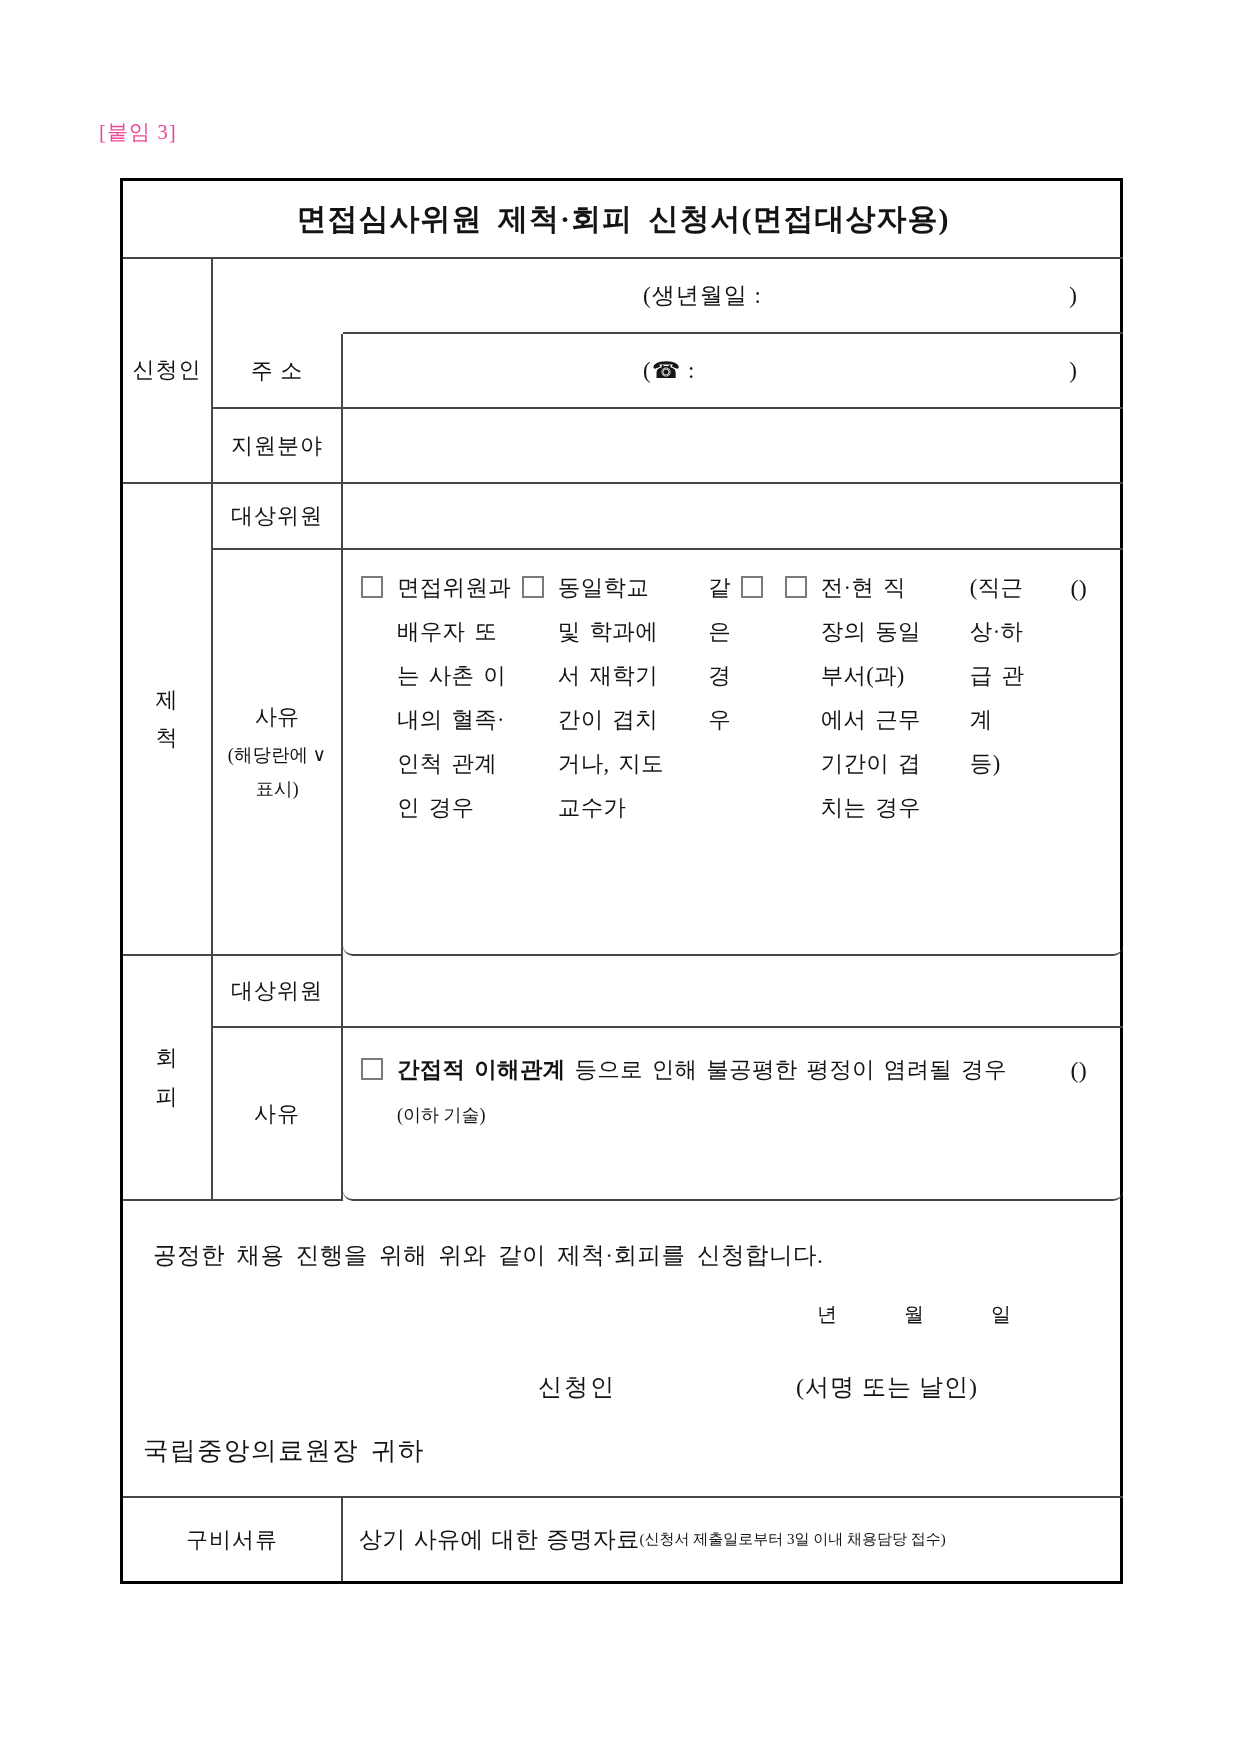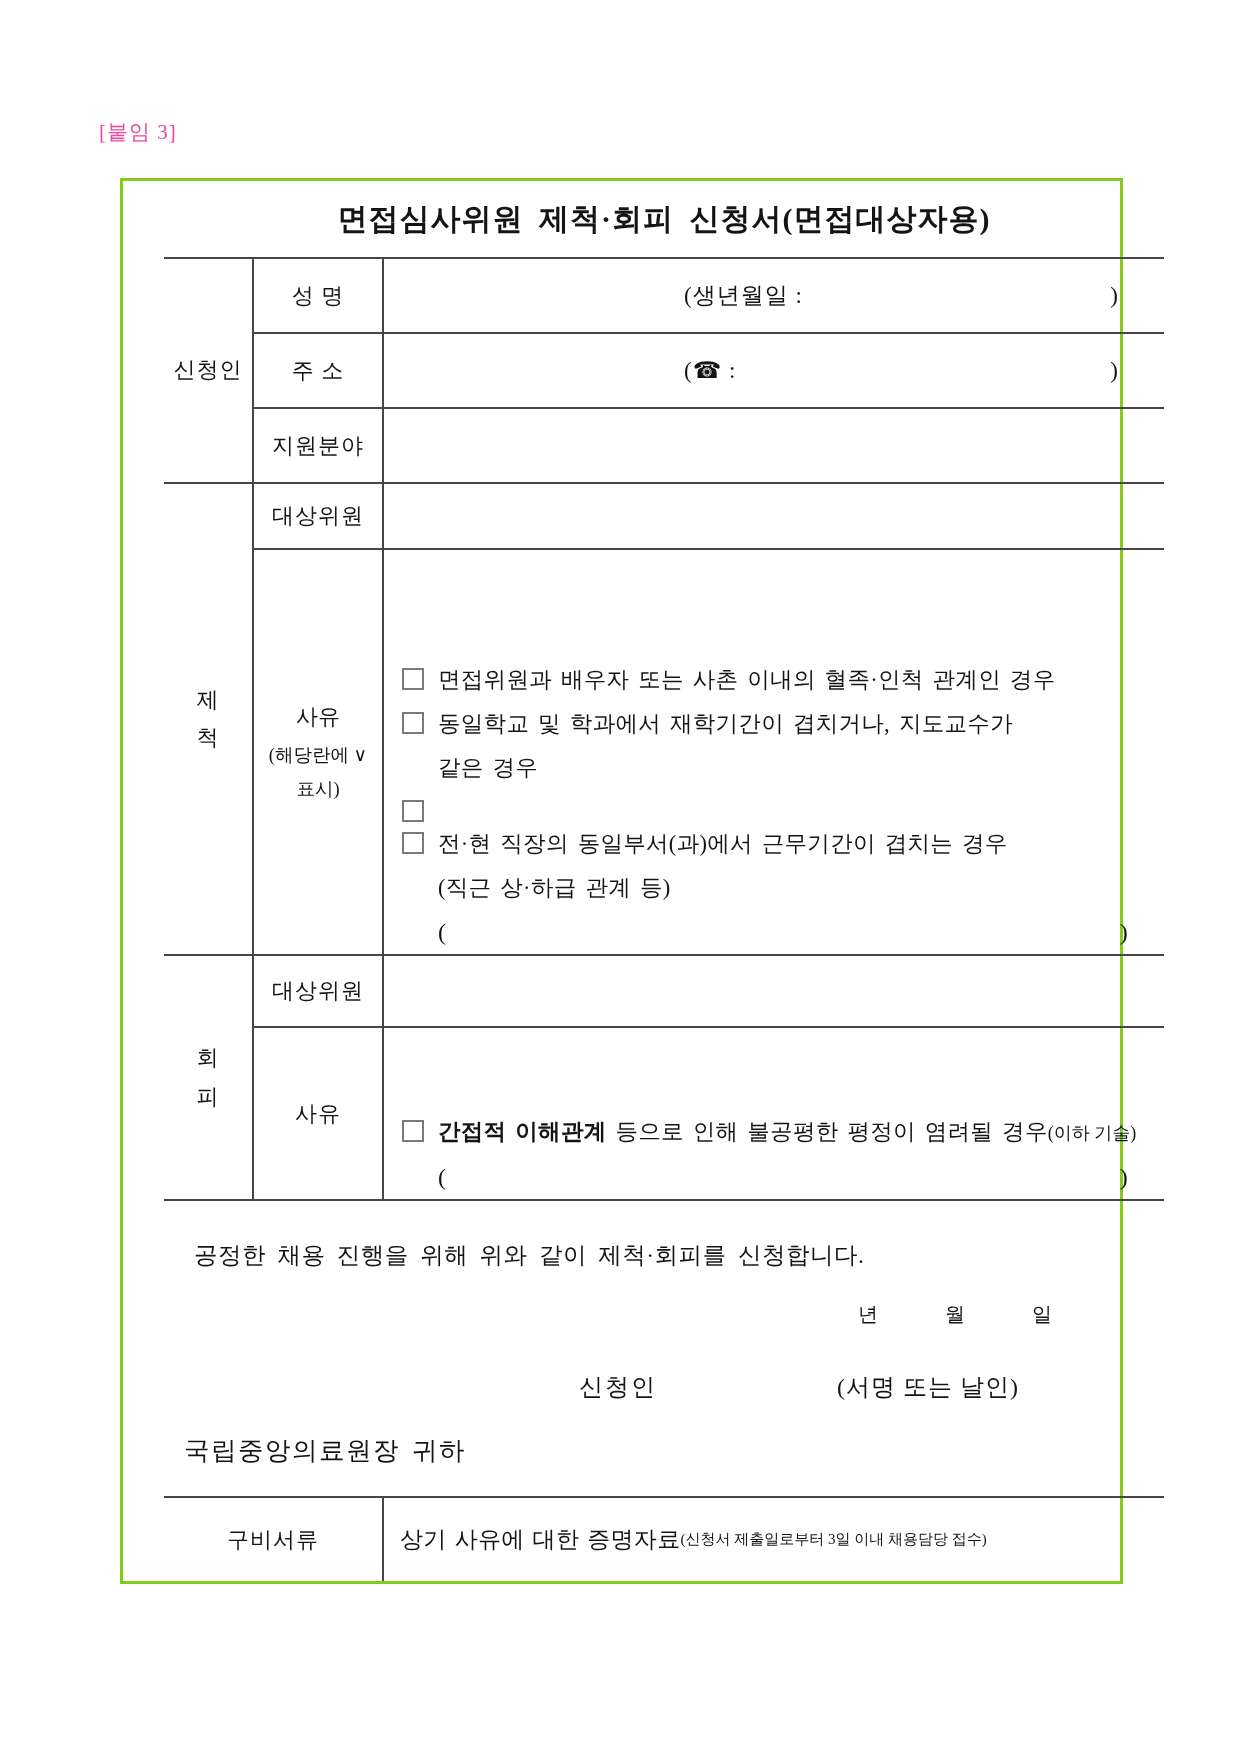--- a/index.html
+++ b/index.html
@@ -11,23 +11,22 @@
   }
   .attachment {
     position:absolute; left:99px; top:118px;
     font-size:21px; letter-spacing:1px; color:#ec4899;
   }
   .form {
     position:absolute; left:120px; top:178px; width:1003px;
     display:grid;
     grid-template-columns:90px 130px 780px;
     grid-template-rows:78px 75px 75px 75px 66px 406px 72px 173px 297px 83px;
-    border:3px solid #84cc16;
+    border:3px solid #000000;
     background:#fff;
-    padding-left:41px;
   }
   .cell {
     border-right:2px solid #464646;
     border-bottom:2px solid #464646;
     display:flex; align-items:center; justify-content:center;
     font-size:22px;
   }
   .cell.noright { border-right:none; }
   .cell.nobottom { border-bottom:none; }
   .title-cell {
@@ -37,22 +36,22 @@
   .vlabel { white-space:pre-line; text-align:center; line-height:1.75; letter-spacing:1px; }
   .label-cell { letter-spacing:1px; }
   .value-cell {
     justify-content:space-between; align-items:center;
     padding:0 45px 0 300px;
   }
   .value-cell .hint { font-size:23px; letter-spacing:1px; }
   .reason-label-cell { flex-direction:column; line-height:1.85; }
   .reason-note { font-size:18.5px; letter-spacing:0; }
   .chk-cell {
-    flex-direction:column; align-items:stretch; justify-content:flex-end;
-    padding:16px 22px 0 10px; font-size:22.5px; letter-spacing:0.3px; word-spacing:3px;
+    flex-direction:row; align-items:stretch; justify-content:flex-end;
+    padding:16px 22px 0 10px; font-size:22.5px; letter-spacing:0.3px; word-spacing:3px;border-radius:10px;
   }
   .chk-item { display:flex; align-items:flex-start; line-height:44px; }
   .chk {
     flex:0 0 auto; width:22px; height:22px; margin:10px 14px 0 8px;
     border:2px solid #7a7a7a; background:#fff; display:inline-block;
   }
   .chk-cont { margin-left:44px; line-height:44px; }
   .paren-row {
     display:flex; justify-content:space-between; line-height:44px;
     margin-left:44px; margin-right:14px; font-size:24px;
@@ -90,21 +89,20 @@
 <body>
 
 <div class="attachment">[붙임 3]</div>
 
 <div class="form">
 
   <div class="cell title-cell noright">면접심사위원 제척·회피 신청서(면접대상자용)</div>
 
   <div class="cell vlabel" style="grid-column:1; grid-row:2/5;">신청인</div>
 
-  <div class="cell label-cell" style="grid-column:2; grid-row:2;">성 명</div>
   <div class="cell value-cell noright" style="grid-column:3; grid-row:2;">
     <span class="hint">(생년월일 :</span>
     <span class="hint">)</span>
   </div>
 
   <div class="cell label-cell" style="grid-column:2; grid-row:3;">주 소</div>
   <div class="cell value-cell noright" style="grid-column:3; grid-row:3;">
     <span class="hint">(☎ :</span>
     <span class="hint">)</span>
   </div>

